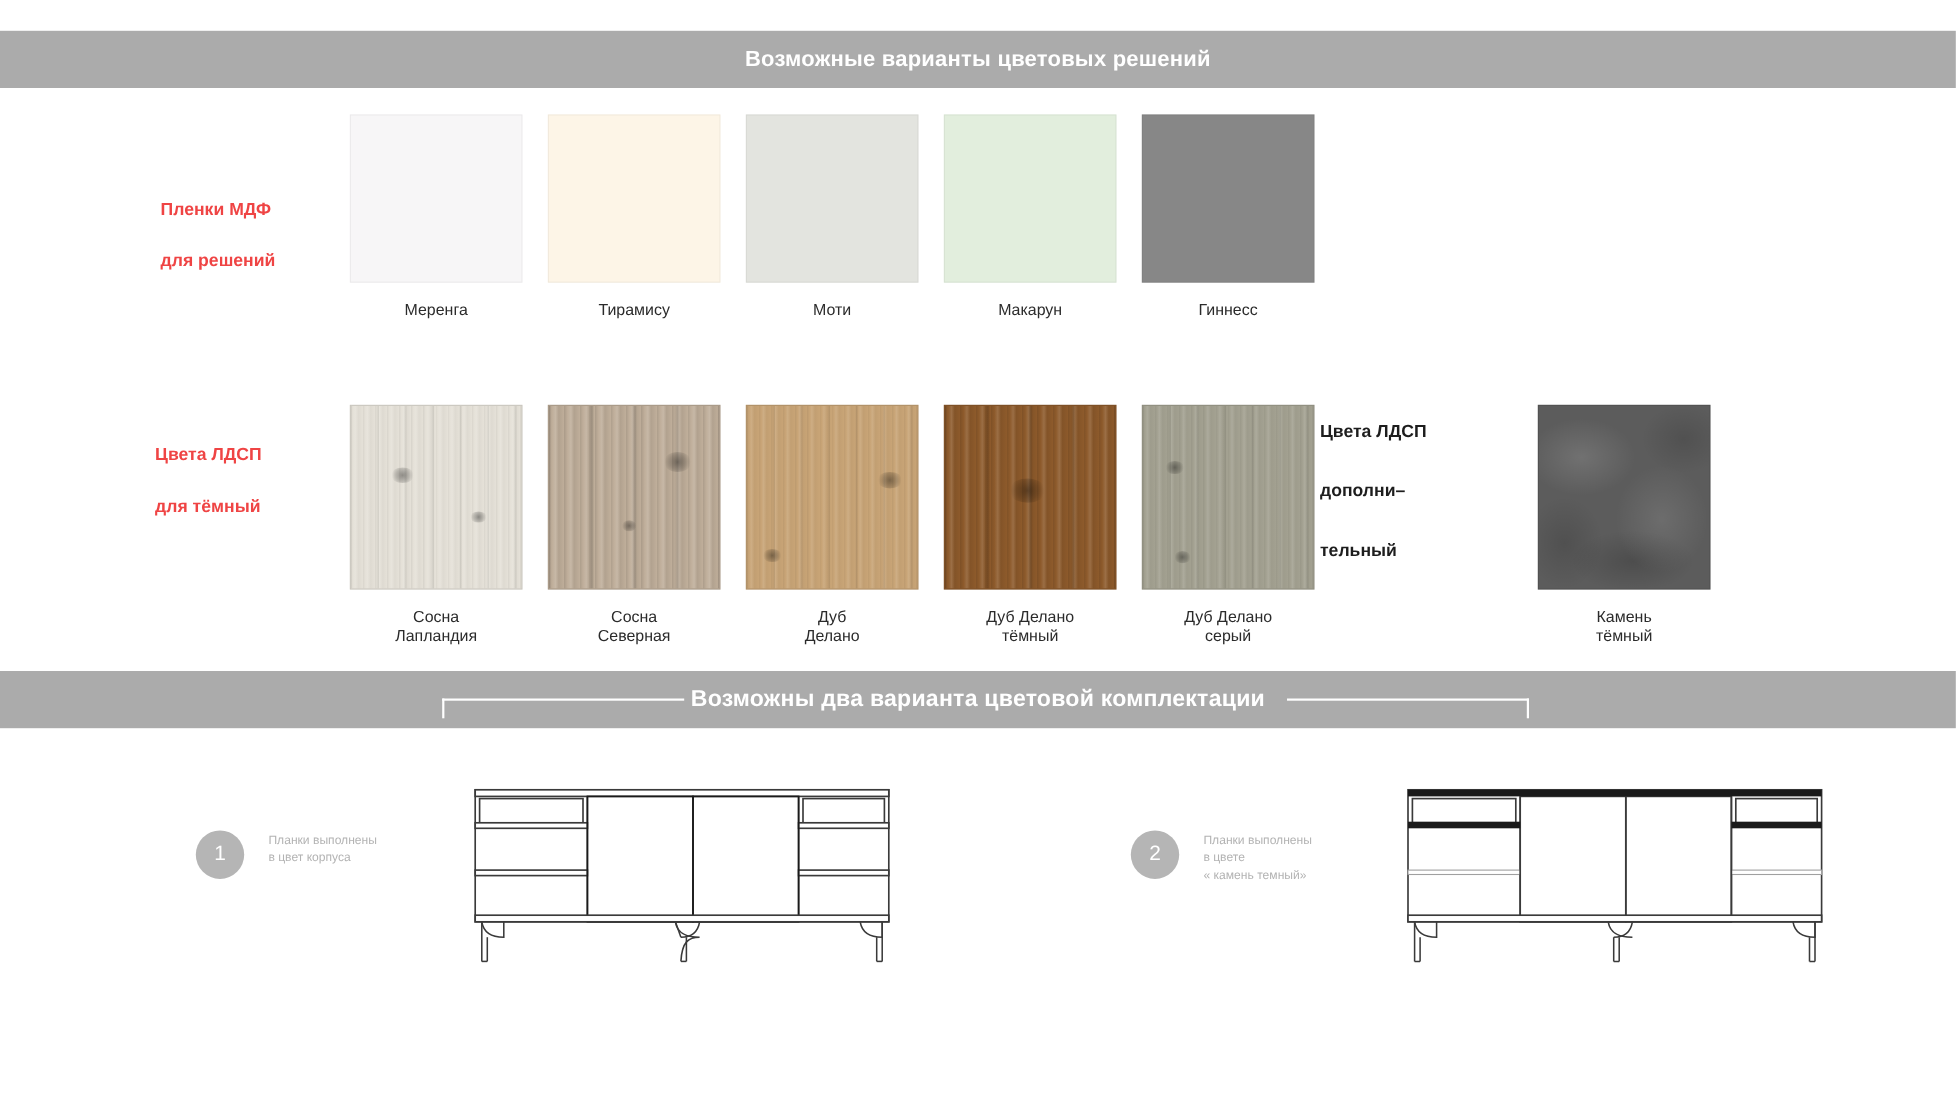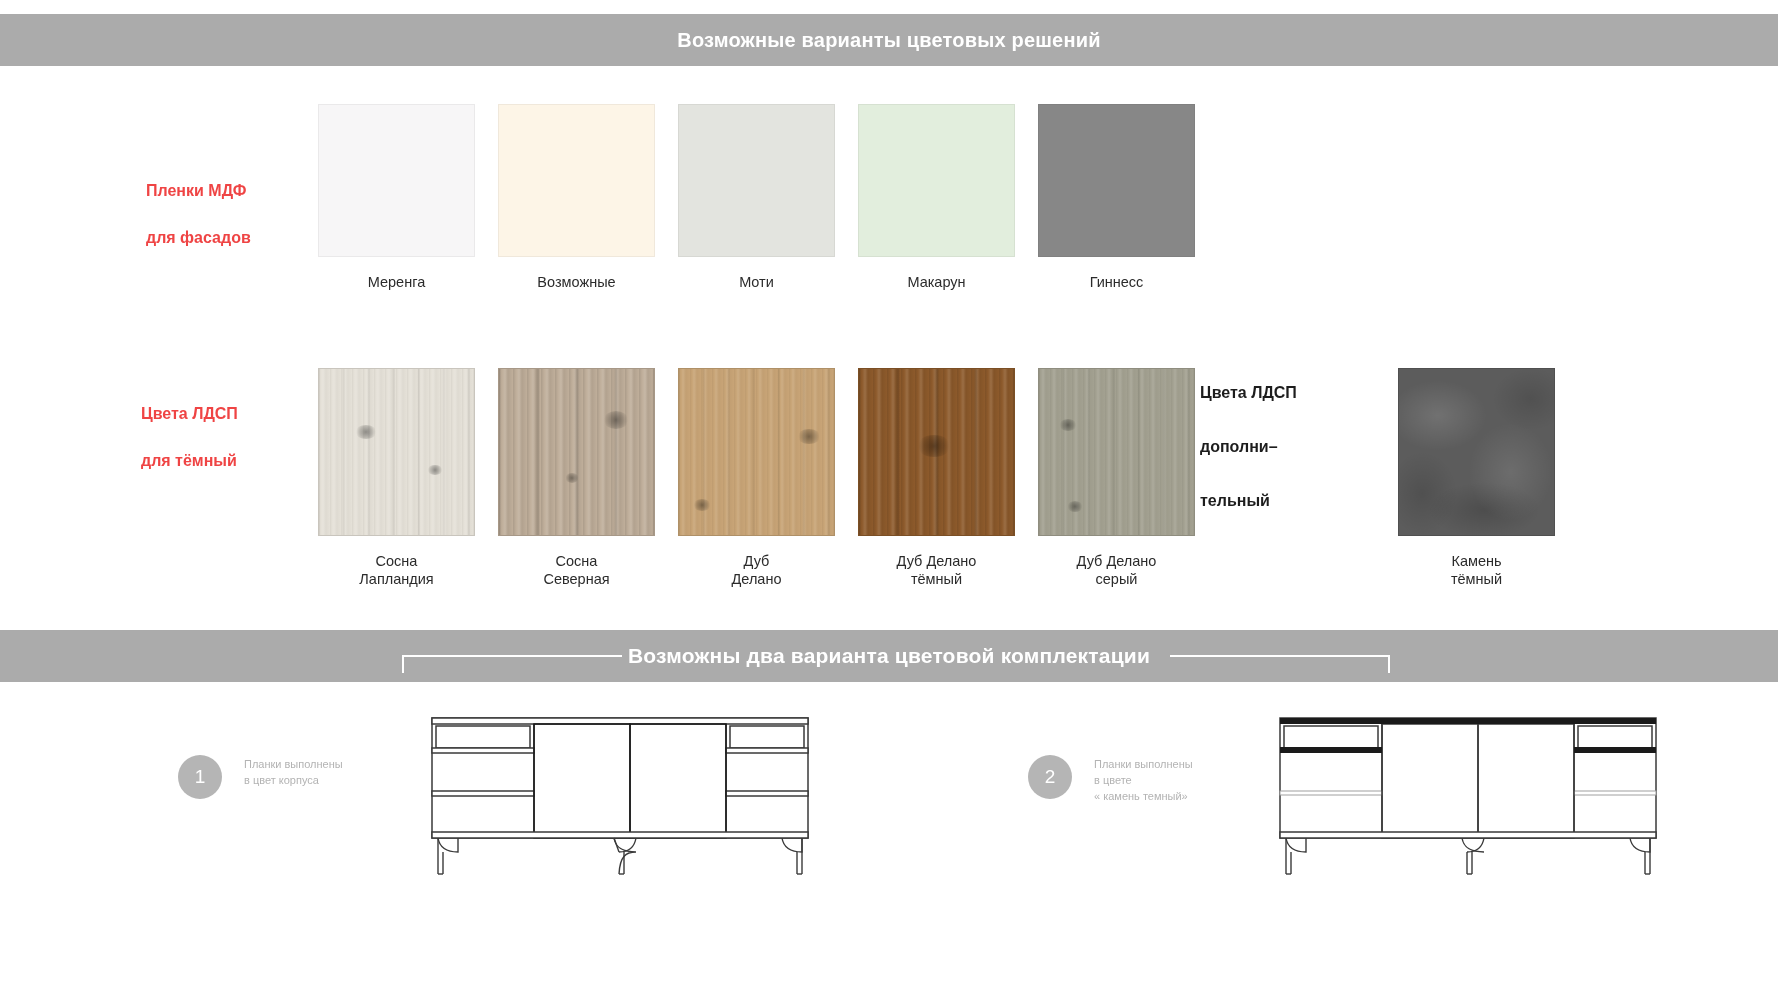--- a/index.html
+++ b/index.html
@@ -15,23 +15,23 @@
   
   .banner{
     position:absolute;left:0;width:1778px;
     background:#ababab;
     display:flex;align-items:center;justify-content:center;
   }
   .banner-title{
     color:#ffffff;font-weight:bold;letter-spacing:.2px;
     white-space:nowrap;
   }
-  #banner-top{top:14px;height:52px;}
+  #banner-top{top:28px;height:52px;}
   #banner-top .banner-title{font-size:20px;}
-  #banner-mid{top:630px;height:52px;}
+  #banner-mid{top:610px;height:52px;}
   #banner-mid .banner-title{font-size:21px;position:relative;z-index:3;padding:0 18px;}
 
   .bracket{position:absolute;top:0;height:52px;width:0;}
   .bracket .hline{
     position:absolute;top:25px;height:2px;background:#fff;
   }
   .bracket .tick{
     position:absolute;top:25px;width:2px;height:18px;background:#fff;
   }
   #bracket-left{left:402px;}
@@ -132,33 +132,33 @@
 <body>
 
 <div class="page">
 
   <div class="banner" id="banner-top" style="background: rgb(171, 171, 171);">
     <div class="banner-title">Возможные варианты цветовых решений</div>
   </div>
 
   <div class="side-label" id="label-mdf">
     <span>Пленки МДФ</span>
-    <span class="l2">для фасадов</span>
+    <span class="l2">для решений</span>
   </div>
 
   <div class="swatch-row" id="row-mdf">
 
     <div class="swatch-cell">
       <div class="swatch" id="sw-m0" style="background: rgb(247, 246, 247);"></div>
       <div class="swatch-name">Меренга</div>
     </div>
 
     <div class="swatch-cell">
       <div class="swatch" id="sw-m1" style="background: rgb(253, 245, 231);"></div>
-      <div class="swatch-name">Возможные</div>
+      <div class="swatch-name">Тирамису</div>
     </div>
 
 
 
     <div class="swatch-cell">
       <div class="swatch" id="sw-m4" style="background: rgb(227, 228, 223);"></div>
       <div class="swatch-name">Моти</div>
     </div>
 
     <div class="swatch-cell">

